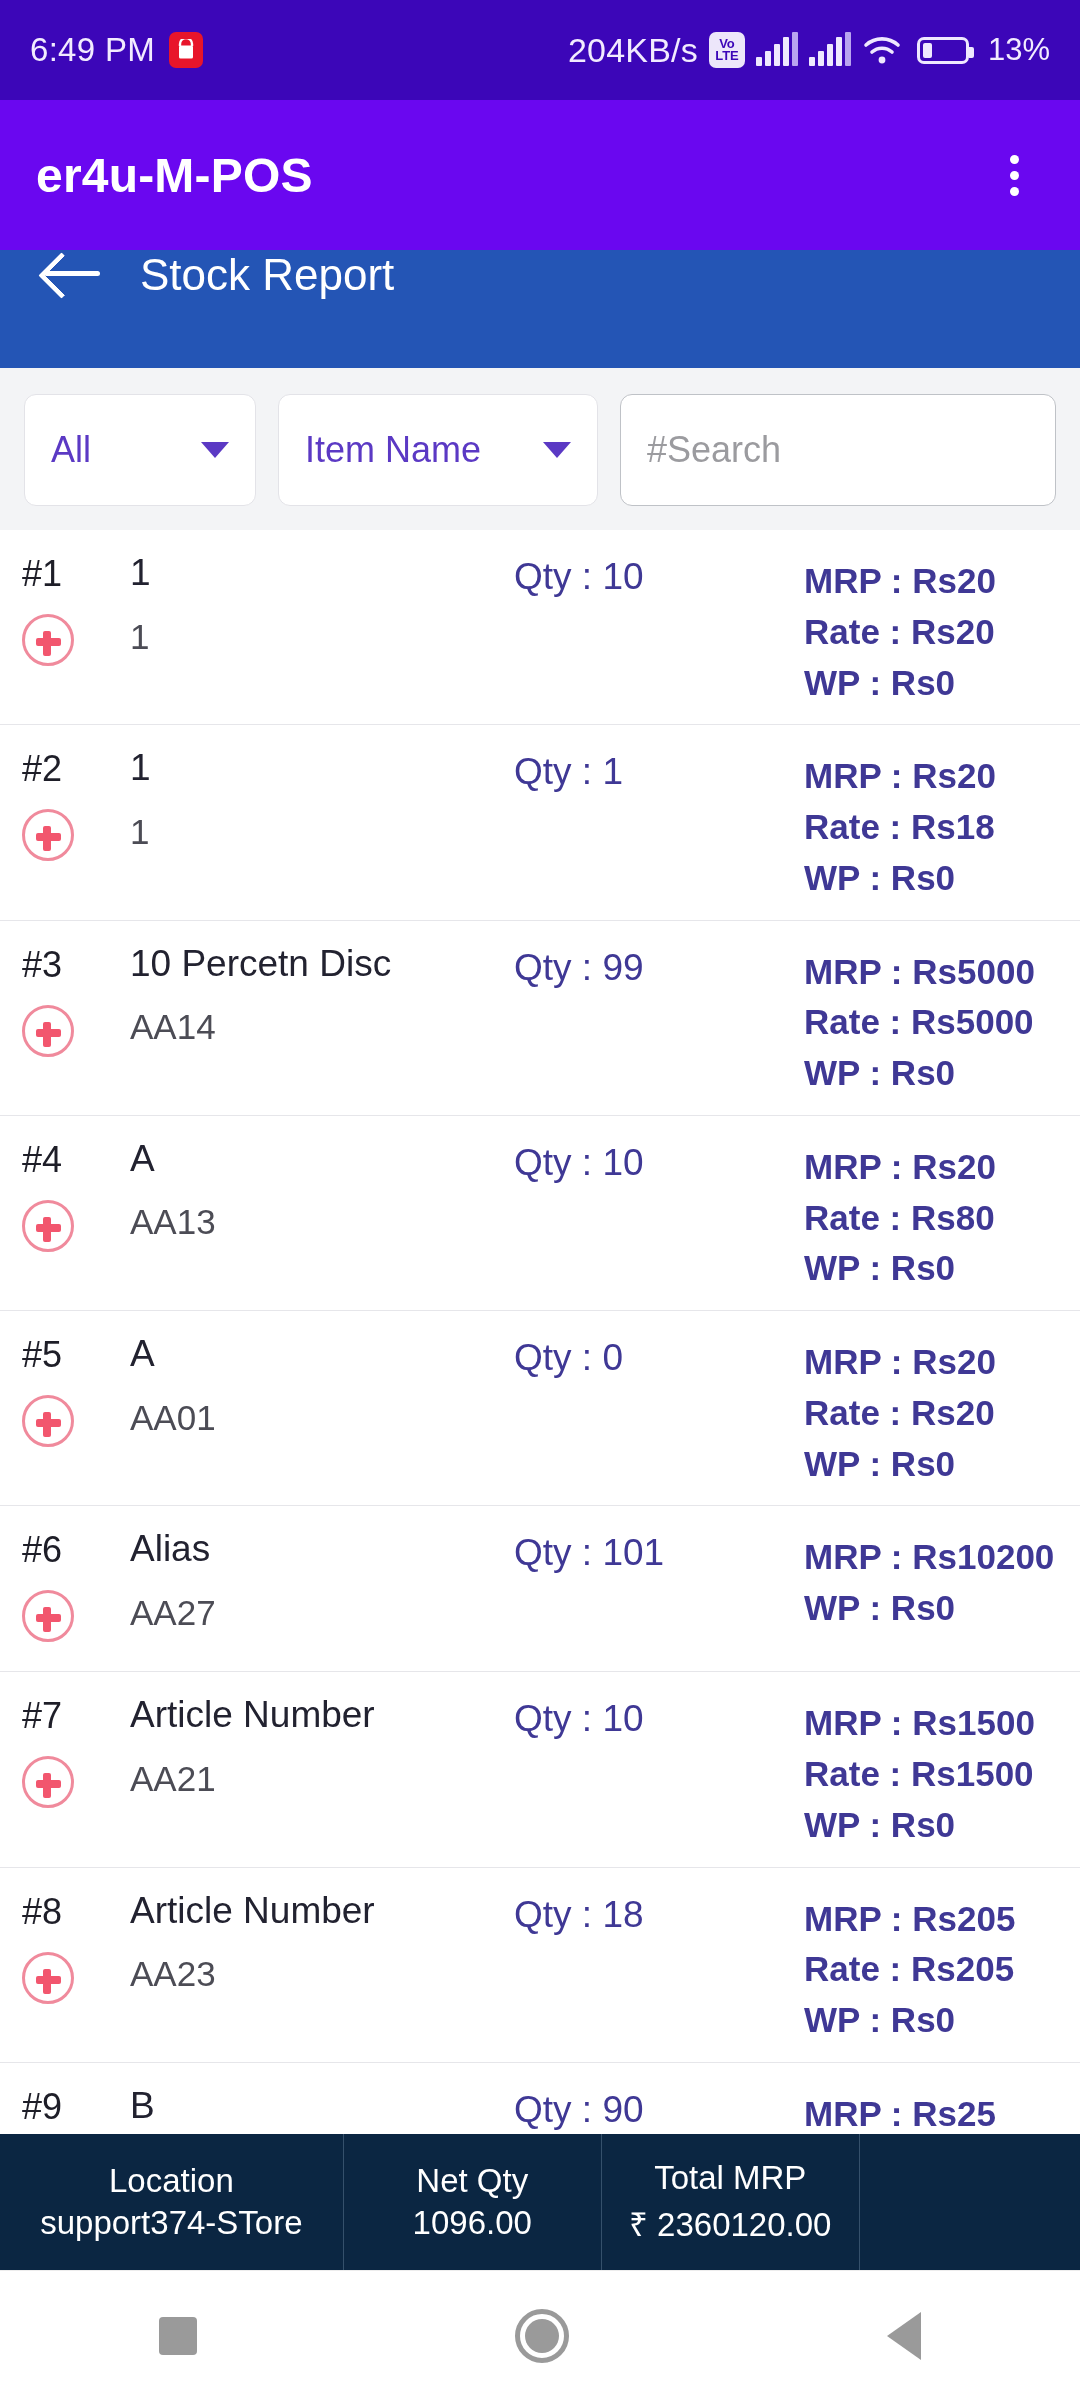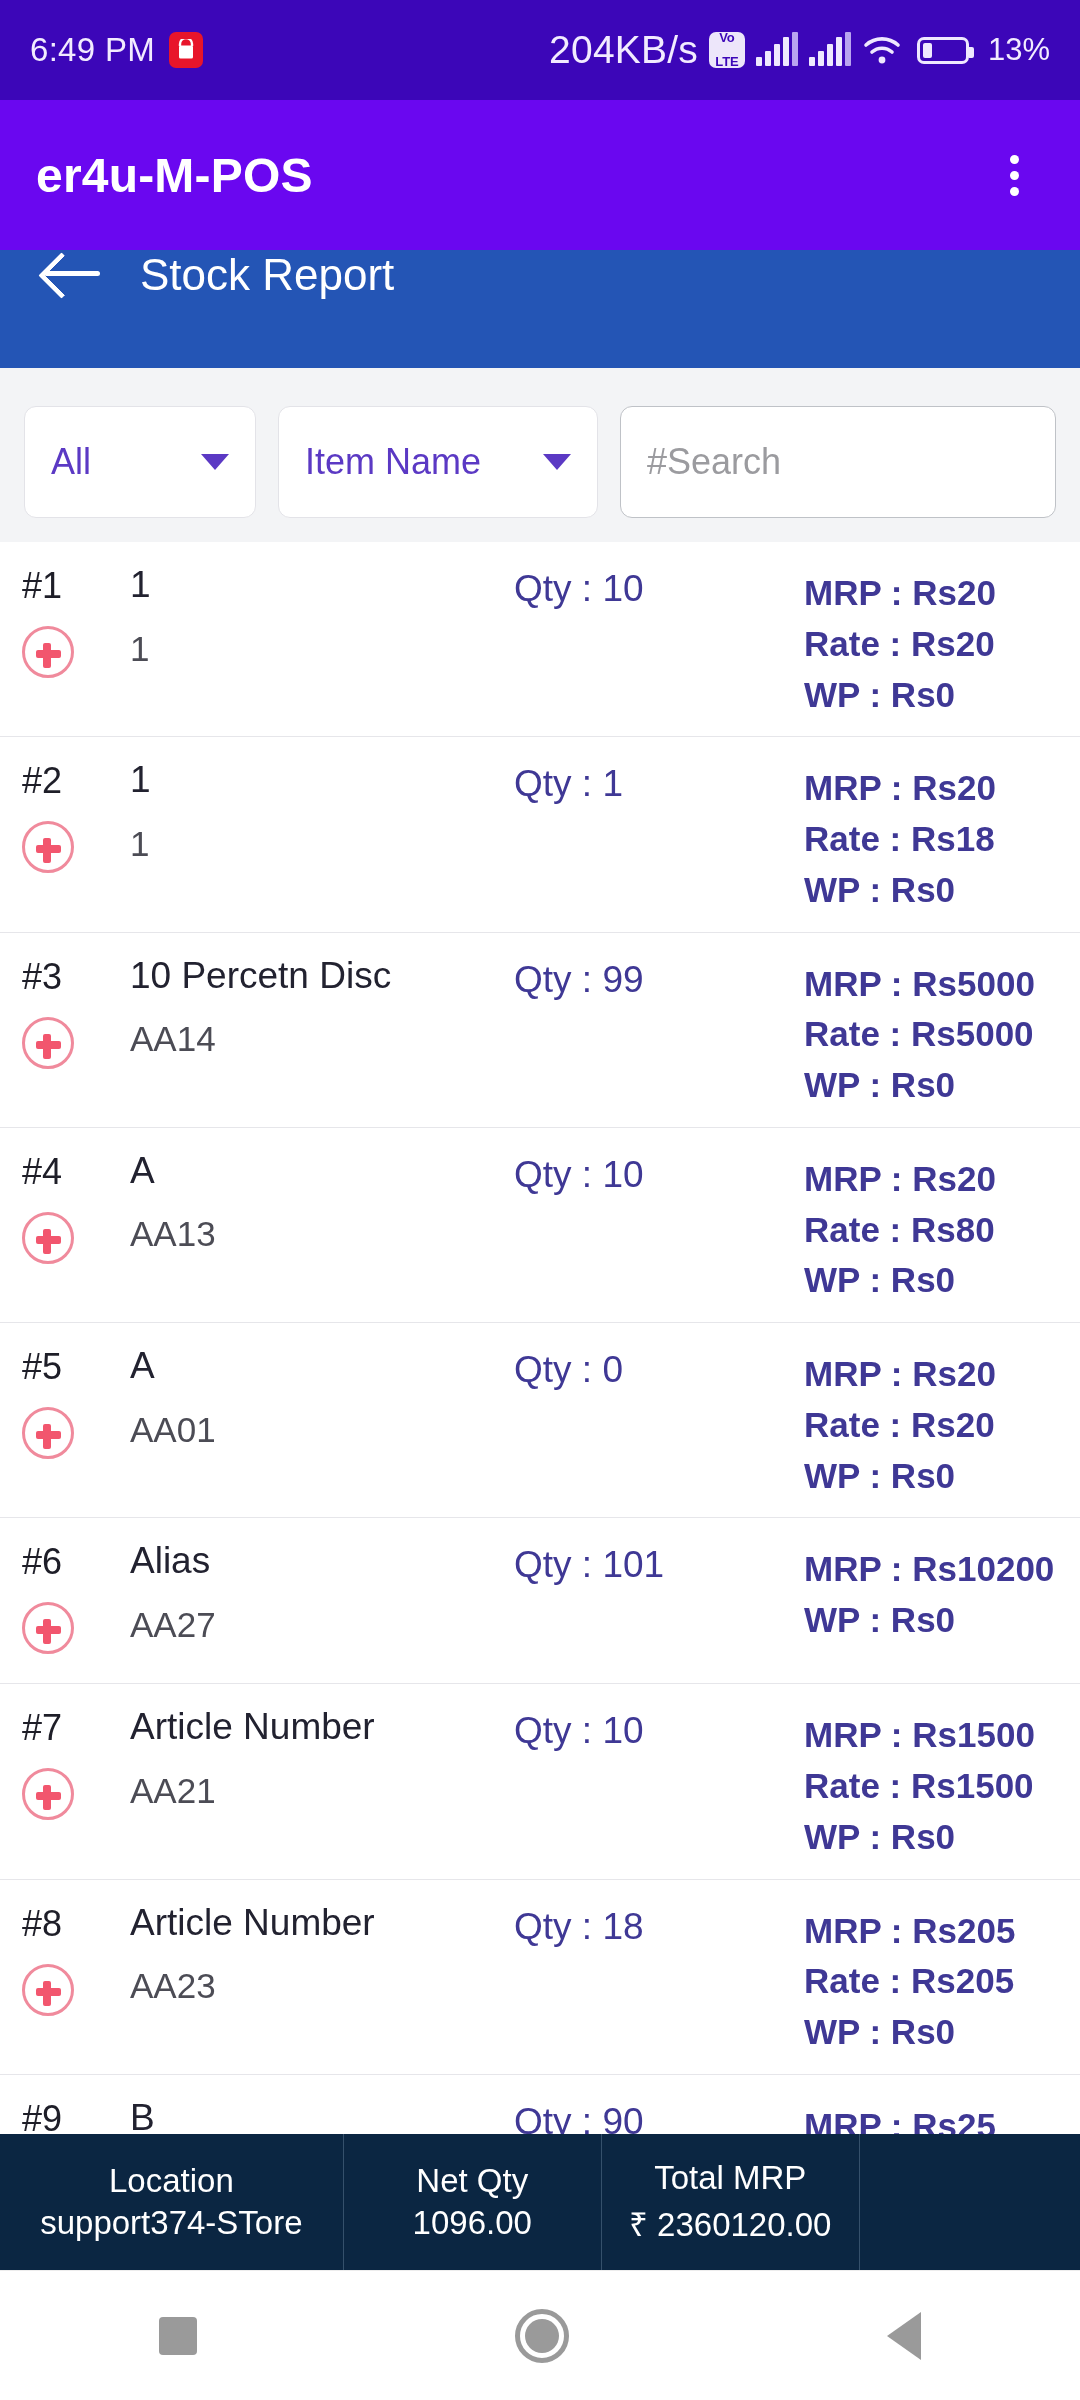--- a/index.html
+++ b/index.html
@@ -26,24 +26,24 @@
     flex:none;
   }
   .sb-left { display:flex; align-items:center; gap:14px; }
   .sb-time { font-size:33px; font-weight:400; letter-spacing:.3px; }
   .sb-bagicon {
     width:34px; height:36px; background:#E8152A; border-radius:7px;
     display:flex; align-items:center; justify-content:center;
   }
   .sb-bagicon svg { display:block; }
   .sb-right { margin-left:auto; display:flex; align-items:center; gap:11px; }
-  .sb-speed { font-size:39px; letter-spacing:.2px; }
+  .sb-speed { font-size:34px; letter-spacing:.2px; }
   .volte {
     width:36px; height:36px; background:#EDE6FA; border-radius:7px; color:#3C06B8;
-    display:flex; flex-direction:column; align-items:center; justify-content:space-between;
+    display:flex; flex-direction:column; align-items:center; justify-content:center;
     line-height:0.95; font-size:13px; font-weight:700;
   }
   .bars { display:flex; align-items:flex-end; gap:3px; height:32px; }
   .bars i { display:block; width:6px; background:#EFE8FF; border-radius:1px; }
   .bars i:nth-child(1){height:9px} .bars i:nth-child(2){height:15px}
   .bars i:nth-child(3){height:22px} .bars i:nth-child(4){height:29px}
   .bars i:nth-child(5){height:34px; background:#B9A4F0}
   .wifi { width:40px; height:32px; position:relative; }
   .batt {
     width:52px; height:27px; border:3px solid #EFE8FF; border-radius:7px;
@@ -77,21 +77,21 @@
   }
   .backarrow:after{
     content:""; position:absolute; left:1px; top:9px; width:28px; height:28px;
     border-left:5px solid #fff; border-bottom:5px solid #fff; transform:rotate(45deg); border-radius:2px;
   }
   .sub-title { color:#fff; font-size:44px; font-weight:400; }
 
   
   .filterbar {
     background:#F3F4F6; flex:none;
-    padding:38px 24px 24px 24px;
+    padding:26px 24px 24px 24px;
     display:flex; gap:22px; align-items:center;
   }
   .dropdown {
     background:#fff; border:1px solid #E3E3E8; border-radius:12px;
     height:112px; display:flex; align-items:center; padding:0 26px; gap:18px;
   }
   .dd-all { width:232px; }
   .dd-item { width:320px; }
   .dd-label { color:#5B39C4; font-size:36px; white-space:nowrap; }
   .caret {

